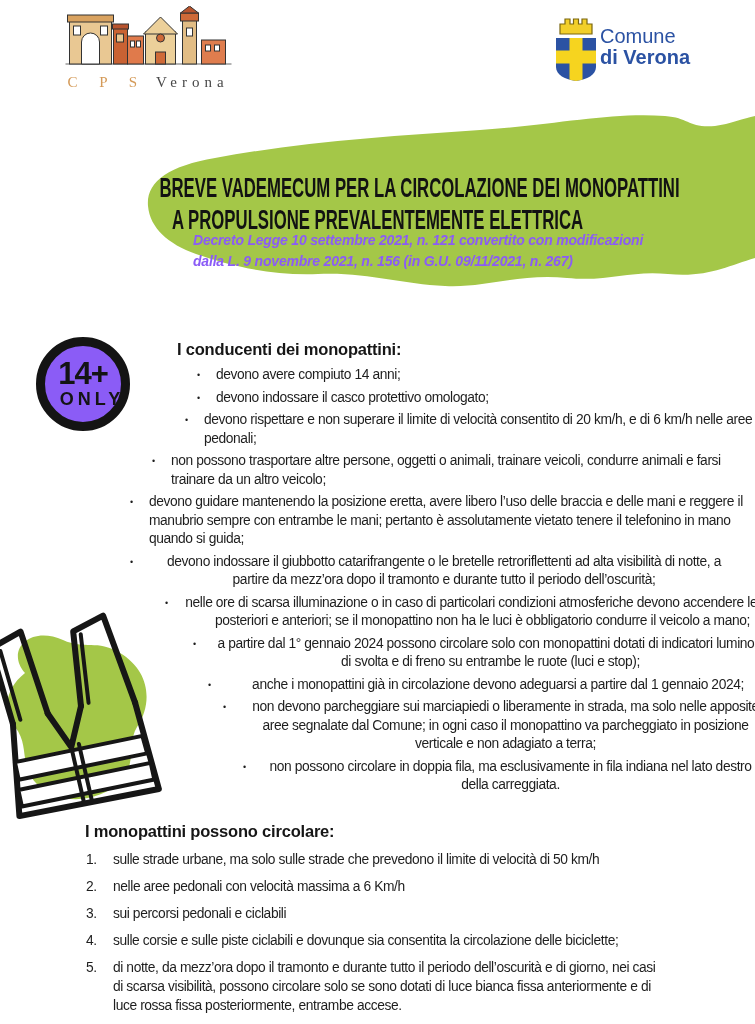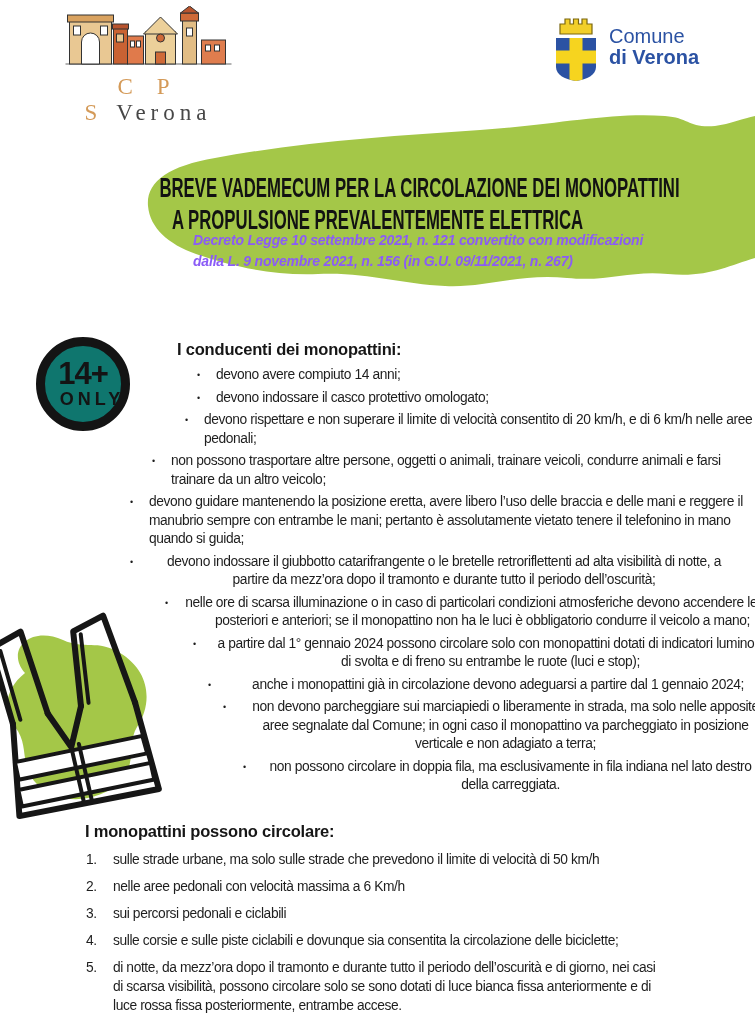--- a/index.html
+++ b/index.html
@@ -3,37 +3,37 @@
 <meta charset="utf-8">
 <style>
   html,body{margin:0;padding:0;background:#e8e8e8;}
   .page{
     position:relative;width:755px;height:1024px;margin:0 auto;
     background:#ffffff;overflow:hidden;
     font-family:"Liberation Sans",sans-serif;color:#1e1e1e;
   }
   
   .cps-logo{position:absolute;left:58px;top:6px;width:180px;text-align:center;}
-  .cps-text{margin-top:2px;font-family:"Liberation Serif",serif;font-size:23px;}
+  .cps-text{margin-top:2px;font-family:"Liberation Serif",serif;font-size:15px;}
   .cps-acronym{color:#d49a58;letter-spacing:9px;margin-right:10px;}
   .cps-name{color:#474747;letter-spacing:5px;}
-  .comune-logo{position:absolute;left:552px;top:12px;display:flex;align-items:center;gap:9px;}
+  .comune-logo{position:absolute;left:552px;top:12px;display:flex;align-items:center;}
   .comune-text{line-height:1.05;font-size:20px;color:#2b52a3;}
   .comune-line2{font-weight:bold;}
   
   .banner{position:absolute;left:0;top:106px;width:755px;height:195px;}
   .banner svg{position:absolute;left:0;top:0;}
   .banner-title{position:absolute;left:0;top:36px;width:755px;text-align:center;
     font-weight:bold;font-size:27px;line-height:32px;color:#121212;margin-top:30px;}
   .banner-title .tline{display:inline-block;transform:scaleX(0.62);transform-origin:center;white-space:nowrap;}
   .banner-subtitle{position:absolute;left:193px;top:124px;
     font-size:14px;font-weight:bold;font-style:italic;color:#8b5cf6;line-height:21px;letter-spacing:-0.2px;}
   
   .badge{position:absolute;left:36px;top:337px;width:76px;height:76px;
-    border:9px solid #141414;border-radius:50%;background:#0f766e;
+    border:9px solid #141414;border-radius:50%;background:#8b5cf6;
     display:flex;flex-direction:column;align-items:center;justify-content:center;}
   .badge-age{font-weight:bold;font-size:31px;line-height:30px;letter-spacing:-1px;color:#141414;}
   .badge-only{font-weight:bold;font-size:18px;letter-spacing:4px;color:#141414;margin-left:18px;}
   
   .sec1{position:absolute;left:0;top:340px;width:755px;margin-left:44px;}
   .sec2{position:absolute;left:0;top:822px;width:697px;}
   .sec-heading{font-size:16.5px;font-weight:bold;letter-spacing:-0.2px;margin:0 0 7px 0;color:#161616;}
   .sec1 .sec-heading{margin-left:133px;}
   .sec2 .sec-heading{margin-left:85px;margin-bottom:9px;}
   .c-item{position:relative;font-size:13.8px;line-height:18.5px;letter-spacing:-0.4px;

